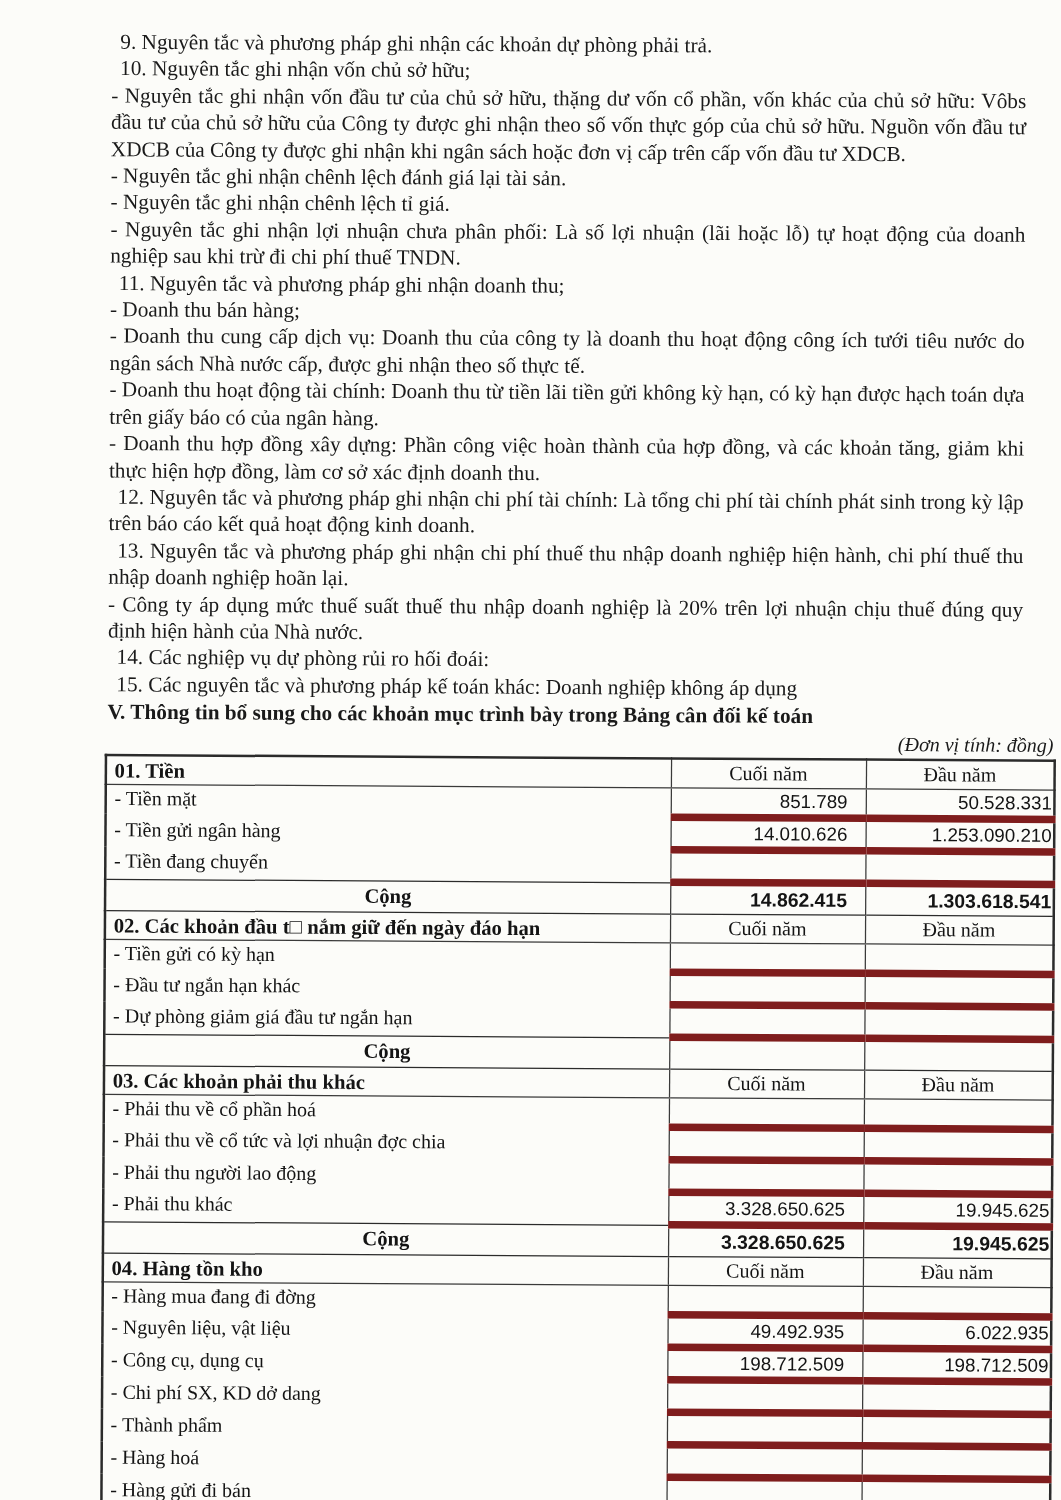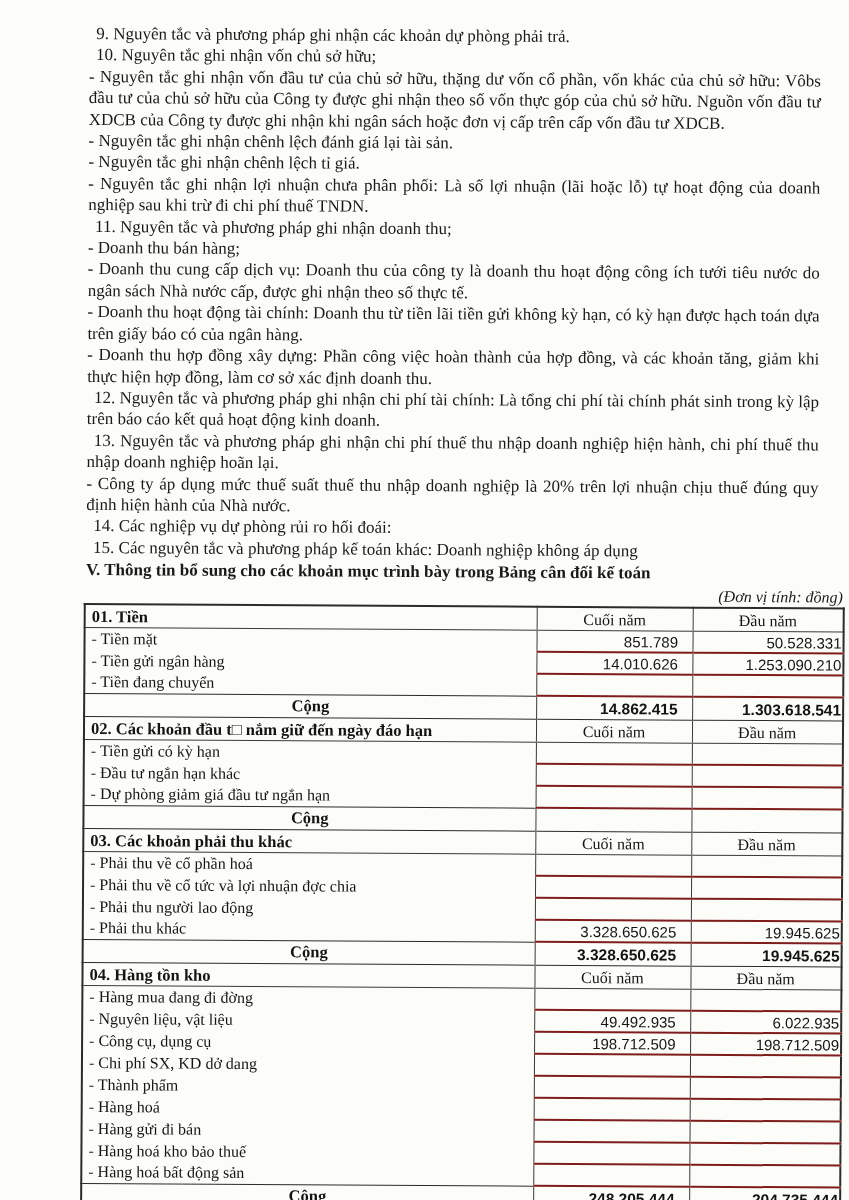--- a/index.html
+++ b/index.html
@@ -64,21 +64,21 @@
   td.c-end, td.c-begin { border-left: 1px solid #3a3a3a; }
   
   tr.sec-head td {
     border-top: 1.5px solid #2b2b2b;
     border-bottom: 1px solid #3a3a3a;
     height: 22px;
   }
   td.sec-title { font-weight: bold; font-size: 16.5px; }
   td.col-head { text-align: center; font-size: 16px; }
   
-  tr.item td.c-end, tr.item td.c-begin { border-bottom: 2px solid #7f1d1d; }
+  tr.item td.c-end, tr.item td.c-begin { border-bottom: 6px solid #7f1d1d; }
   tr.item td.row-label { border-bottom: none; }
   td.num {
     text-align: right;
     font-family: "Liberation Sans", sans-serif;
     font-size: 15px;
   }
   td.c-end.num { padding-right: 14px; }
   td.c-begin.num { padding-right: 1px; }
   
   tr.total td {

